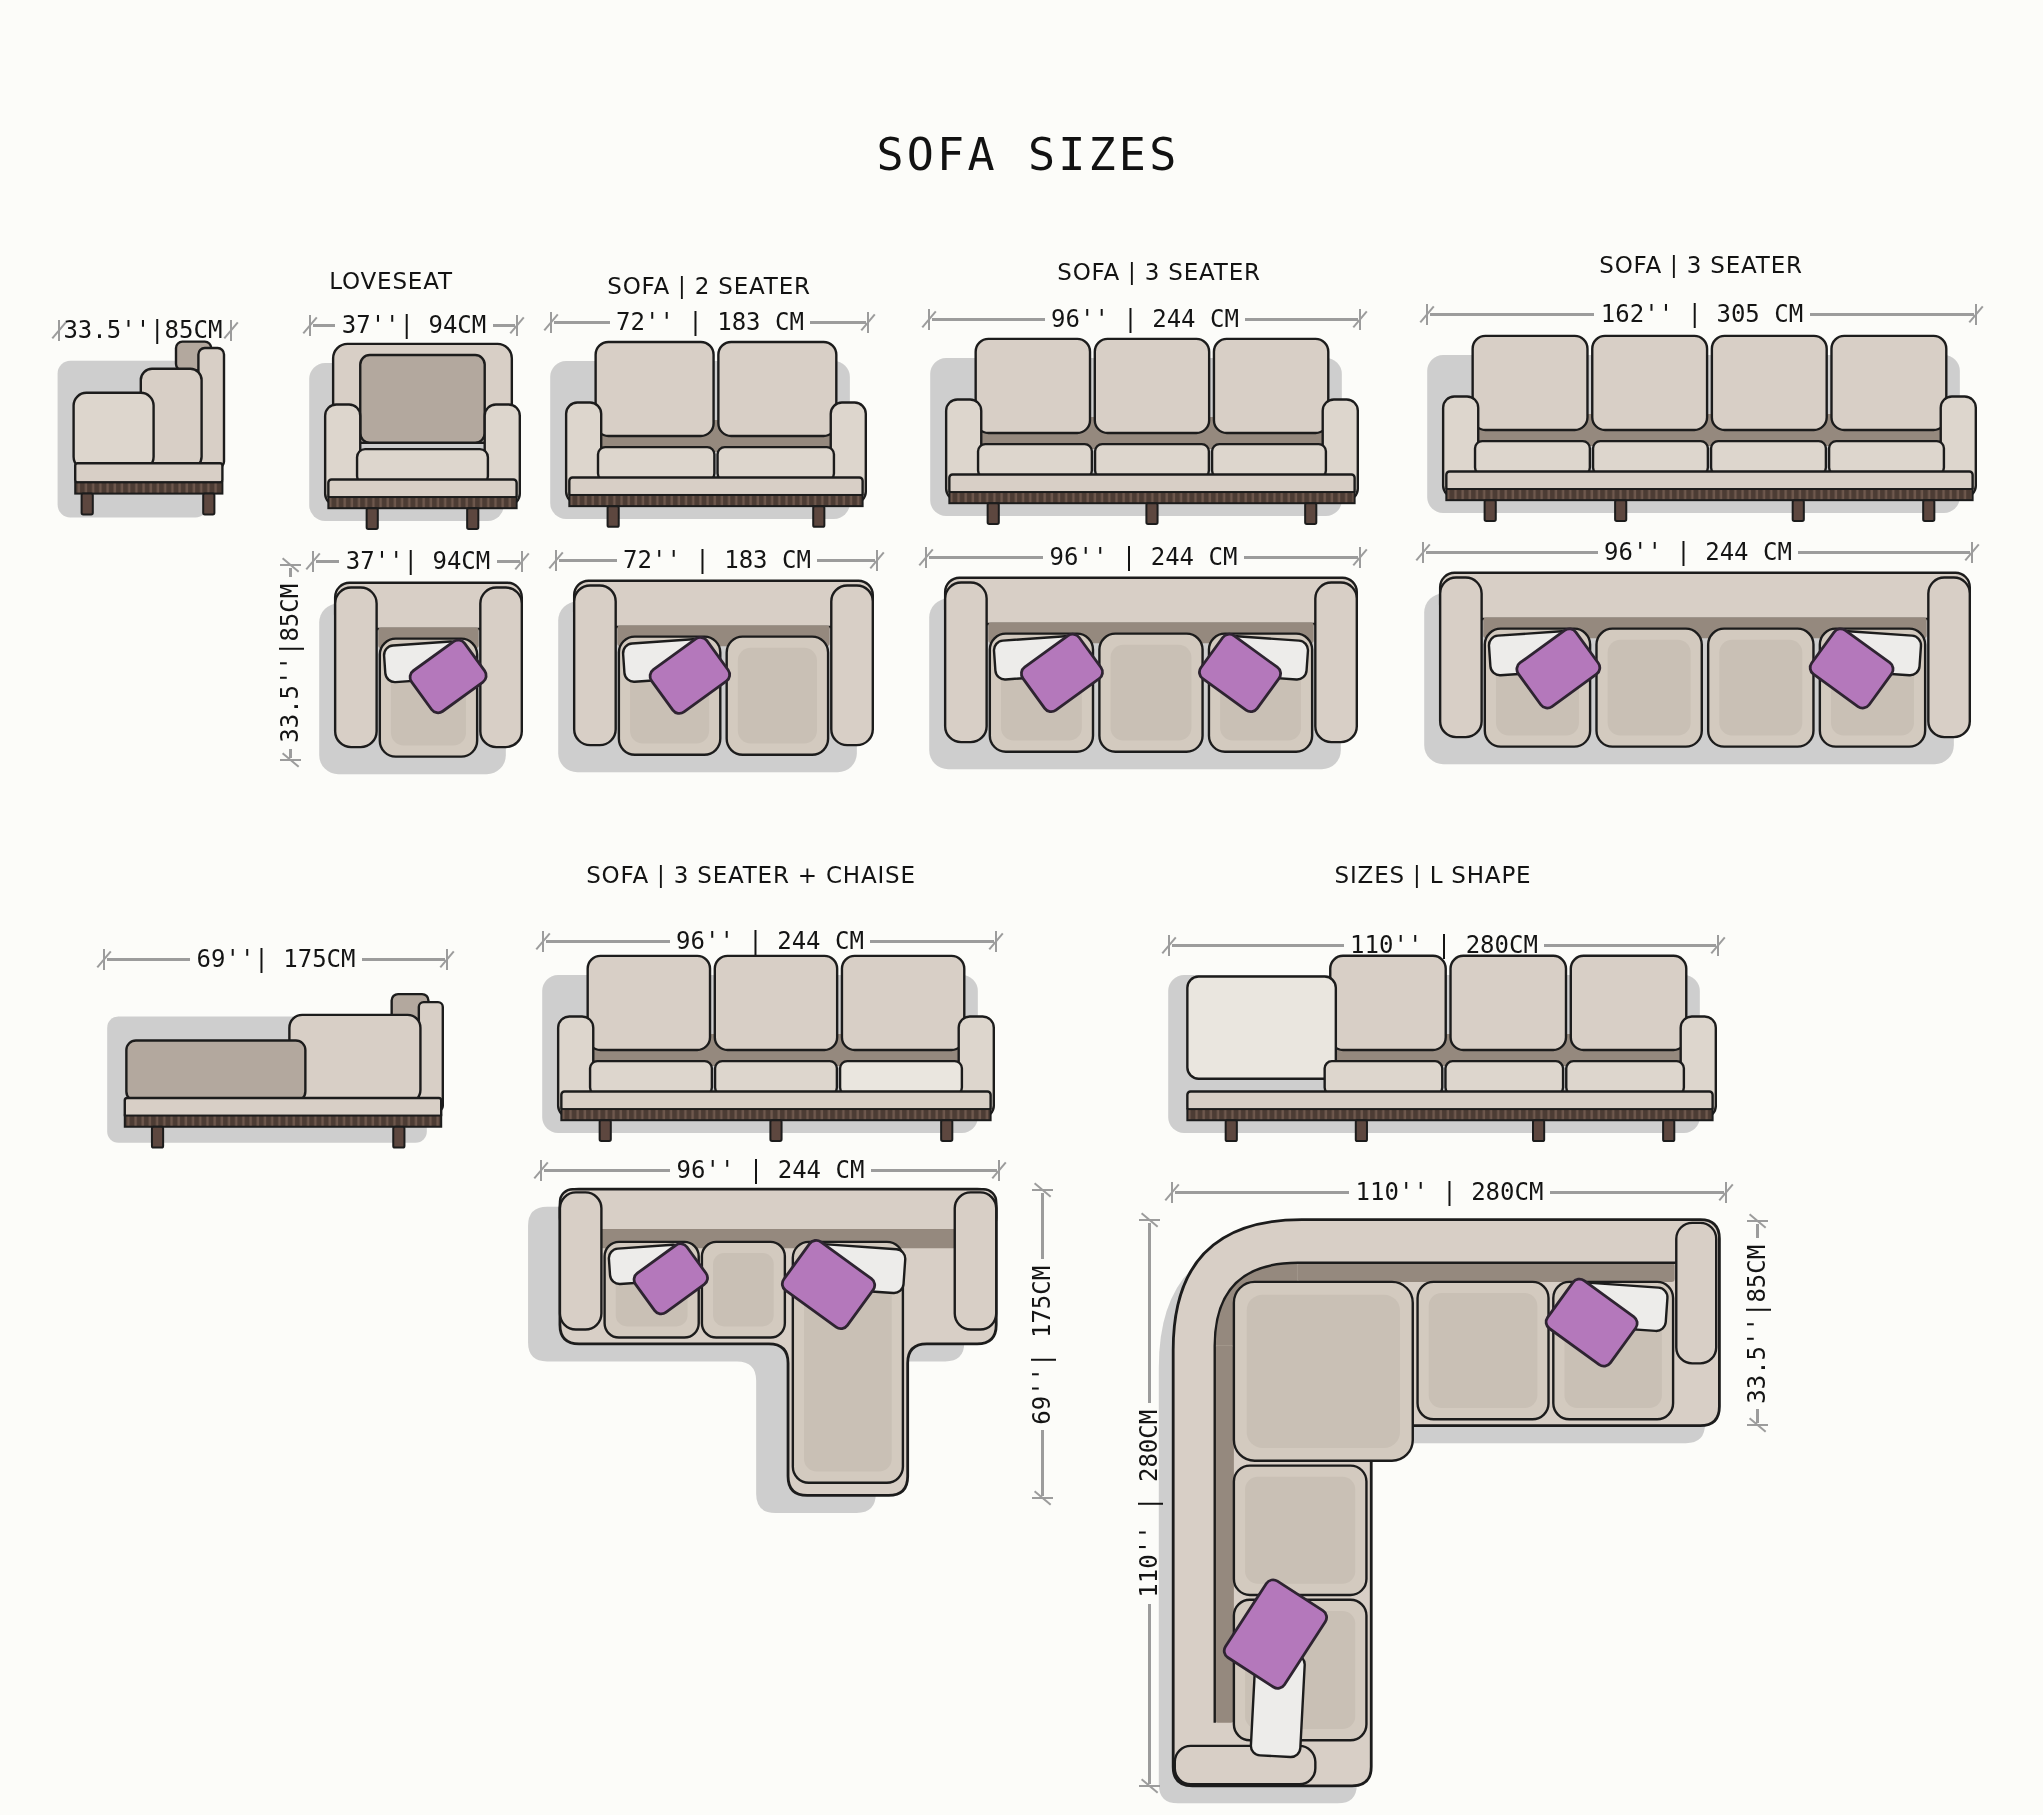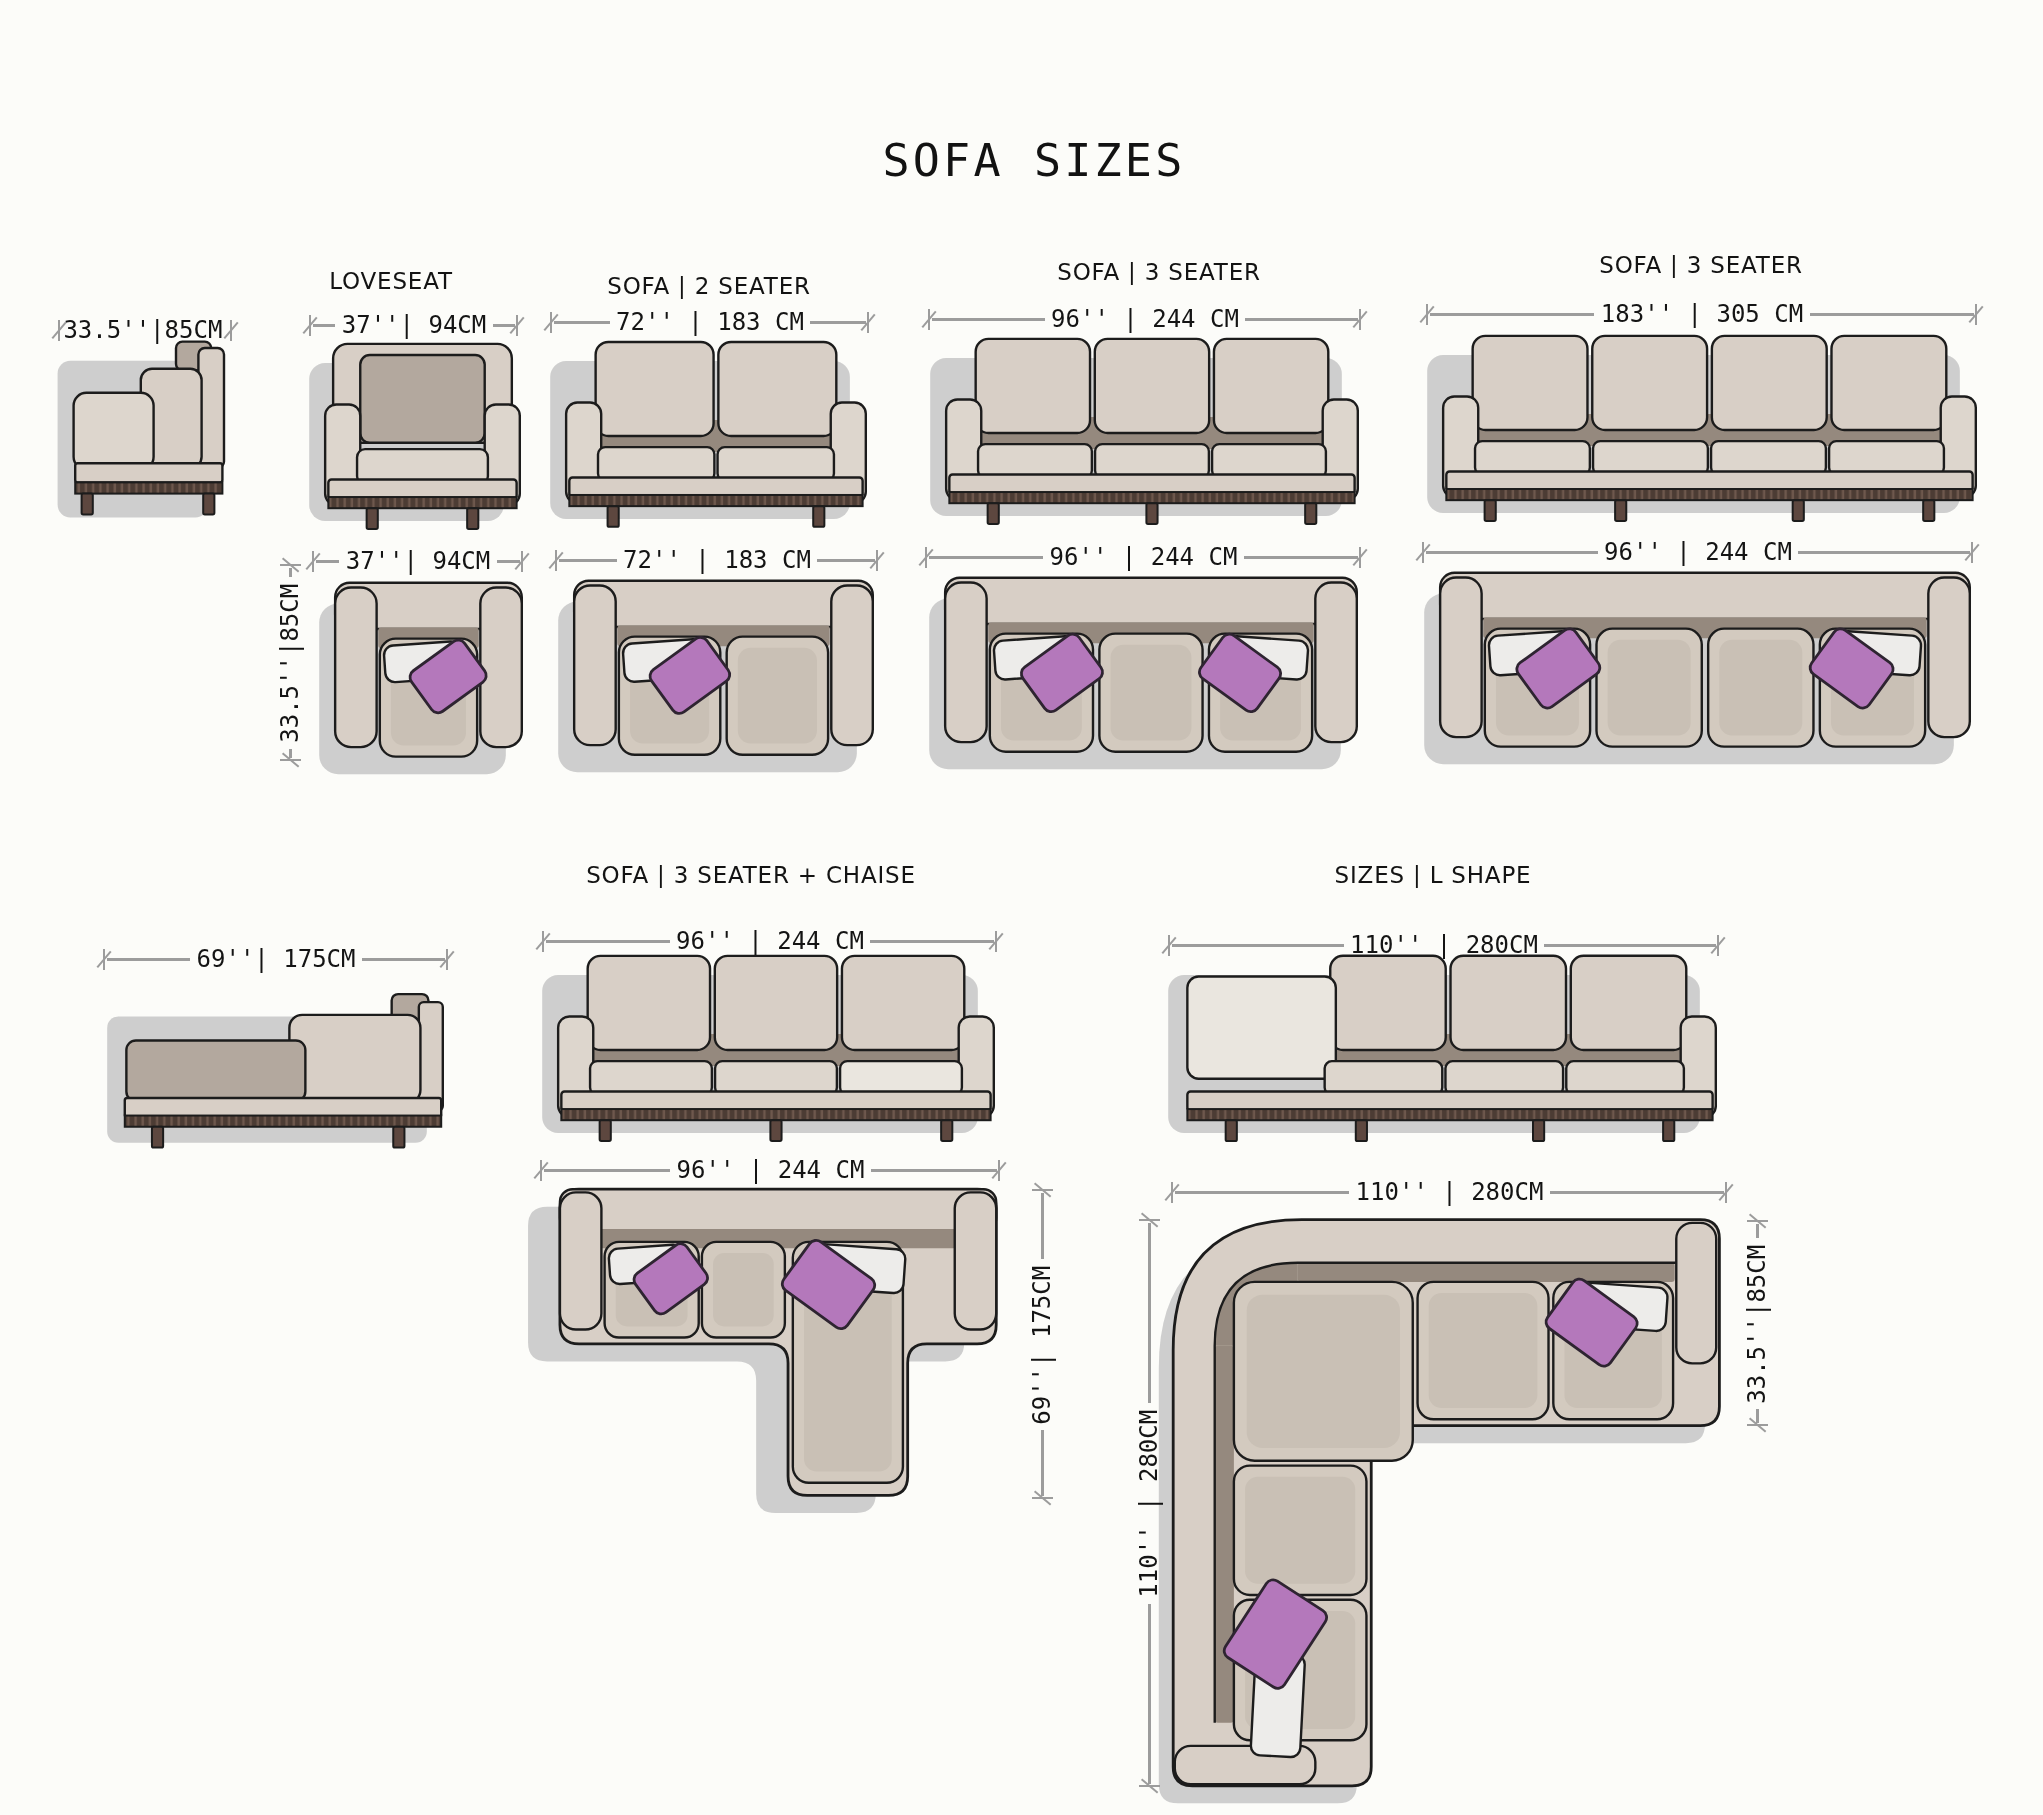--- a/index.html
+++ b/index.html
@@ -1,18 +1,18 @@
 <!DOCTYPE html>
 <html style="font-size:12.8px"><head>
 <meta charset="utf-8">
 <style>
   html,body{margin:0;padding:0;}
   body{width:2043px;height:1816px;background:#fcfcf9;position:relative;overflow:hidden;
        font-family:"Liberation Sans",sans-serif;}
-  .main-title{position:absolute;transform:translateX(-50%);margin:6px;
+  .main-title{position:absolute;transform:translateX(-50%);margin:0;
        font-family:"DejaVu Sans Mono",monospace;font-weight:500;font-size:45px;
        letter-spacing:3.2px;color:#121212;white-space:nowrap;}
   .fig-title{position:absolute;transform:translateX(-50%);
        font-family:"DejaVu Sans","Liberation Sans",sans-serif;font-size:23px;
        letter-spacing:0.8px;color:#131313;white-space:nowrap;}
   .dimh{position:absolute;display:flex;align-items:center;height:29px;}
   .dimv{position:absolute;display:flex;flex-direction:column;align-items:center;width:29px;}
   .dimh .ln{height:2.4px;flex:1;background:#9c9c9c;}
   .dimv .ln{width:2.4px;flex:1;background:#9c9c9c;}
   .dlabel{font-family:"DejaVu Sans Mono",monospace;font-size:24px;color:#141414;
@@ -170,21 +170,21 @@
     </svg>
   </div>
 
 <div class="fig-title" style="left:1701px;top:252px">SOFA | 3 SEATER</div>
 <div class="dimh" style="left:1425px;top:300px;width:554px">
     <span class="end">
       <i class="ev"></i>
       <i class="tk"></i>
     </span>
     <span class="ln"></span>
-    <span class="dlabel">183'' | 305 CM</span>
+    <span class="dlabel">162'' | 305 CM</span>
     <span class="ln"></span>
     <span class="end">
       <i class="ev"></i>
       <i class="tk"></i>
     </span>
   </div>
 <div class="illus" id="f-4" style="left:1424px;top:334px">
     <svg width="555" height="192" viewBox="0 0 696 240">
       <rect x="4" y="26" width="668" height="198" rx="20" fill="#c9c9c9" stroke="none" stroke-width="3" opacity="0.9"></rect>
       <g transform="translate(24,2)">

